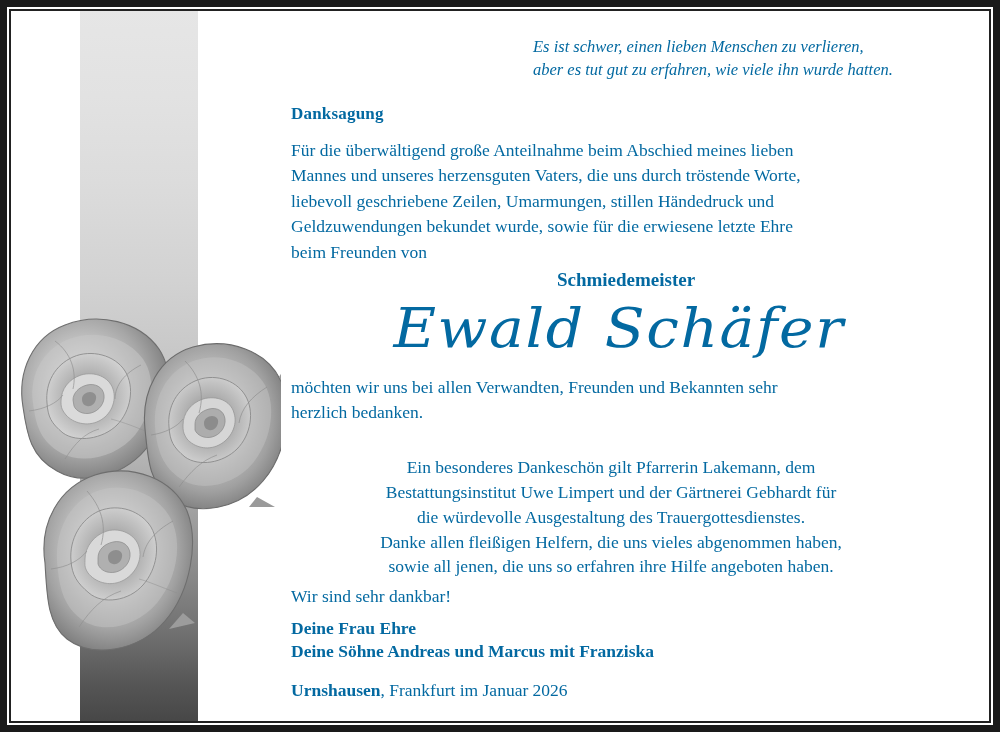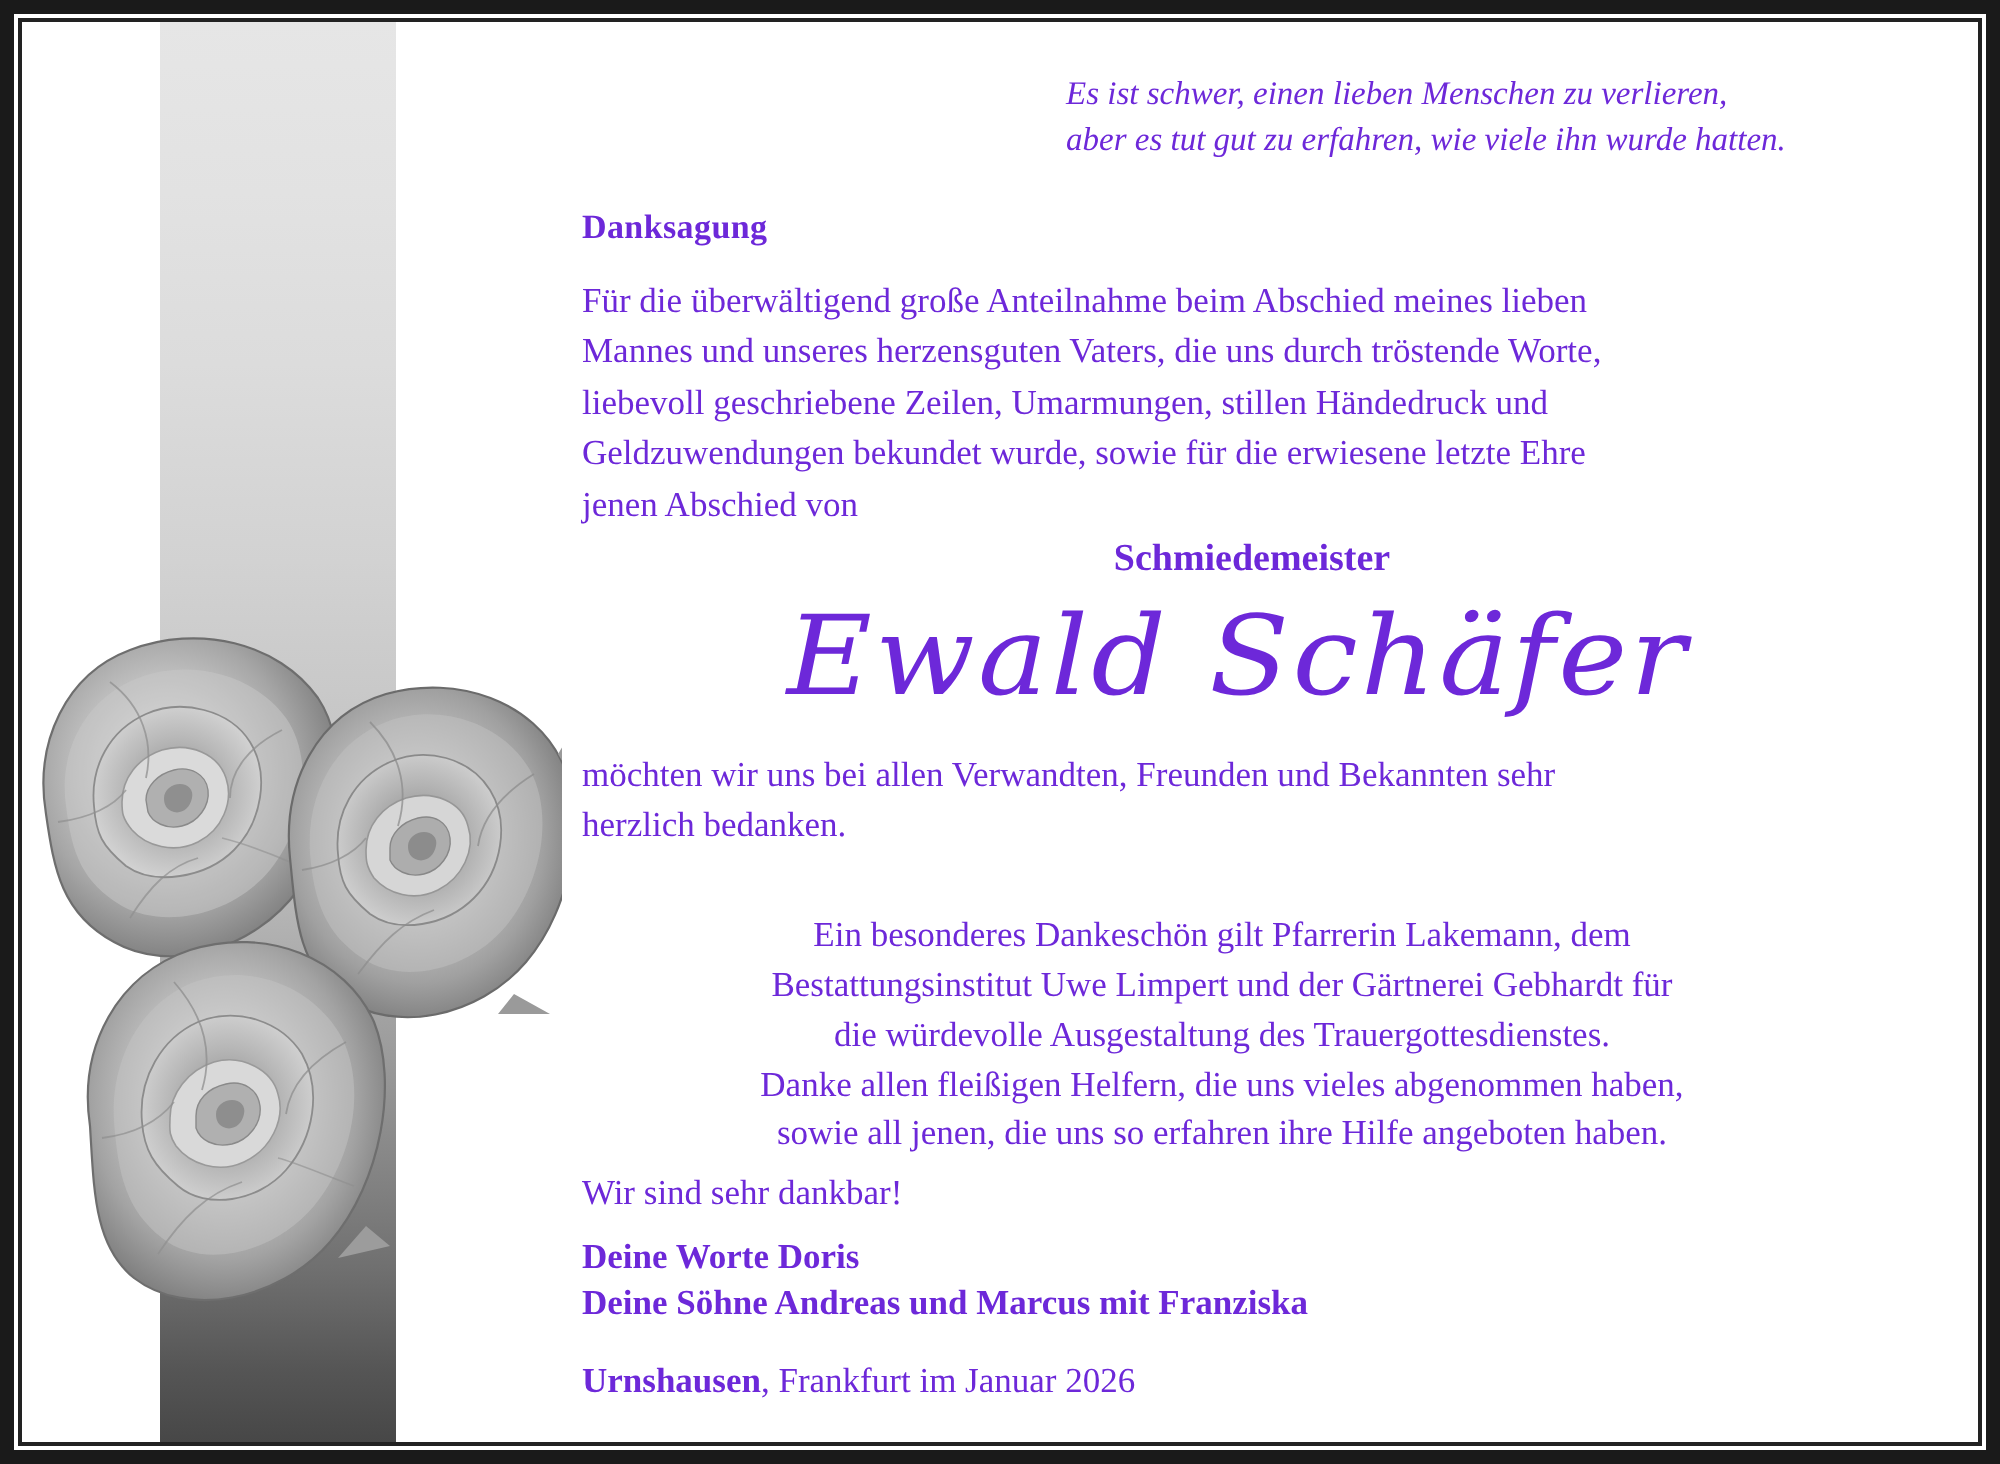--- a/index.html
+++ b/index.html
@@ -82,21 +82,21 @@
   }
   .rose svg { display: block; }
 
   
   #text-col {
     position: absolute;
     left: 272px;
     top: 0;
     right: 0;
     height: 100%;
-    color: #6d28d9;
+    color: #0369a1;
   }
 
   #quote {
     position: absolute;
     left: 250px;
     top: 24px;
     width: 420px;
     font-style: italic;
     font-size: 16.5px;
     line-height: 1.42;
@@ -324,21 +324,21 @@
             <span class="qline">aber es tut gut zu erfahren, wie viele ihn wurde hatten.</span>
           </div>
 
           <div id="heading">Danksagung</div>
 
           <div id="intro">
             <span class="pline">Für die überwältigend große Anteilnahme beim Abschied meines lieben</span>
             <span class="pline">Mannes und unseres herzensguten Vaters, die uns durch tröstende Worte,</span>
             <span class="pline">liebevoll geschriebene Zeilen, Umarmungen, stillen Händedruck und</span>
             <span class="pline">Geldzuwendungen bekundet wurde, sowie für die erwiesene letzte Ehre</span>
-            <span class="pline">jenen Abschied von</span>
+            <span class="pline">beim Freunden von</span>
           </div>
 
           <div id="title-line">Schmiedemeister</div>
           <div id="name-line">Ewald Schäfer</div>
 
           <div id="thanks">
             <span class="pline">möchten wir uns bei allen Verwandten, Freunden und Bekannten sehr</span>
             <span class="pline">herzlich bedanken.</span>
           </div>
 
@@ -346,21 +346,21 @@
             <span class="pline">Ein besonderes Dankeschön gilt Pfarrerin Lakemann, dem</span>
             <span class="pline">Bestattungsinstitut Uwe Limpert und der Gärtnerei Gebhardt für</span>
             <span class="pline">die würdevolle Ausgestaltung des Trauergottesdienstes.</span>
             <span class="pline">Danke allen fleißigen Helfern, die uns vieles abgenommen haben,</span>
             <span class="pline">sowie all jenen, die uns so erfahren ihre Hilfe angeboten haben.</span>
           </div>
 
           <div id="grateful">Wir sind sehr dankbar!</div>
 
           <div id="signature">
-            <span class="sline">Deine Worte Doris</span>
+            <span class="sline">Deine Frau Ehre</span>
             <span class="sline">Deine Söhne Andreas und Marcus mit Franziska</span>
           </div>
 
           <div id="place-date">
             <span class="place">Urnshausen</span><span>, Frankfurt im Januar 2026</span>
           </div>
 
         </div>
       </div>
     </div>

